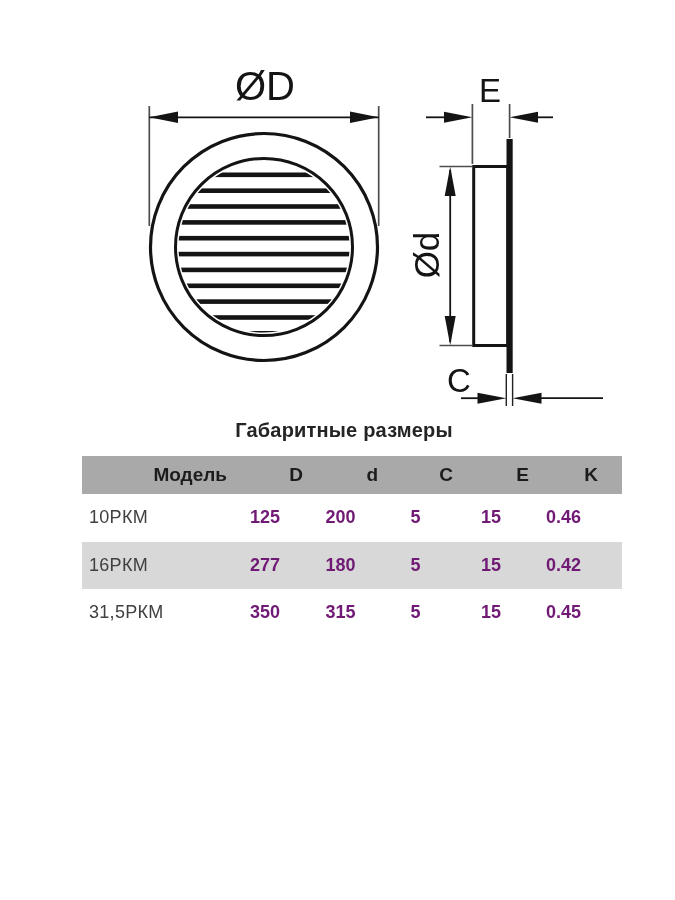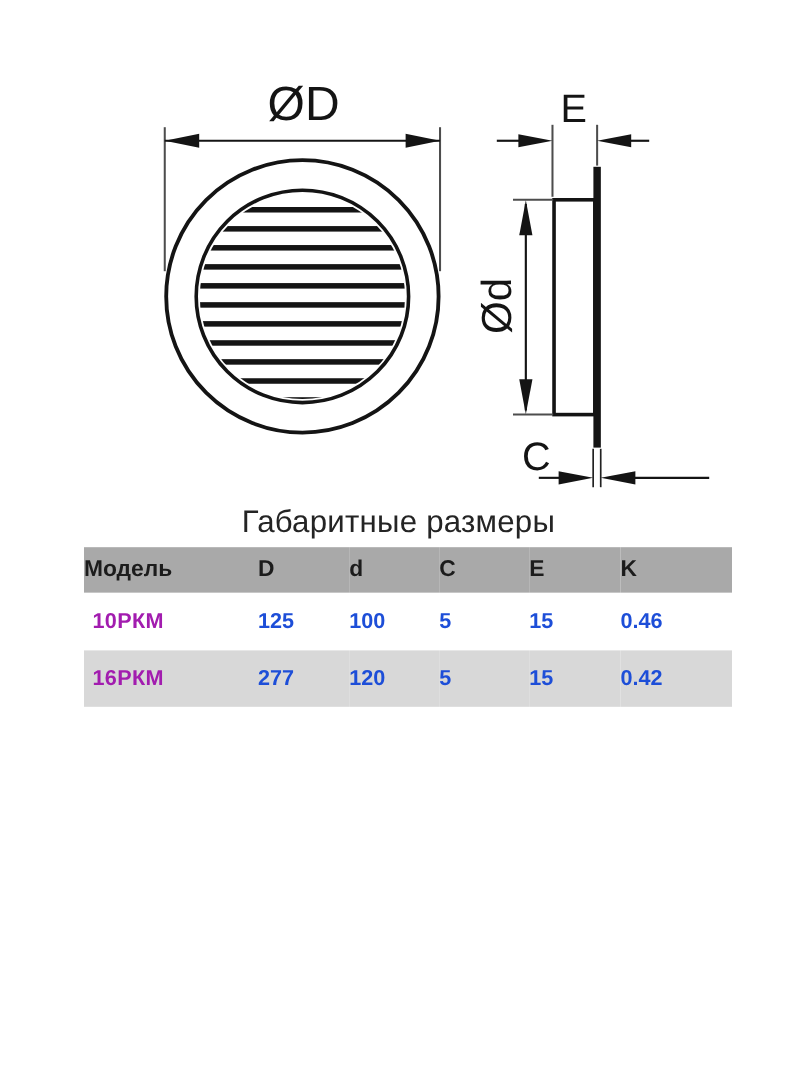--- a/index.html
+++ b/index.html
@@ -1,48 +1,48 @@
 <!DOCTYPE html>
 <html><head>
 <meta charset="utf-8">
 <style>
   html, body { margin: 0; padding: 0; background: #ffffff; }
   body {
     width: 675px; height: 900px;
     font-family: "Liberation Sans", "DejaVu Sans", sans-serif;
     position: relative; overflow: hidden;
   }
-  .canvas { position: absolute; top: 0; left: 0; width: 621px; height: 900px; background: #fff; }
+  .canvas { position: absolute; top: 0; left: 12px; width: 621px; height: 900px; background: #fff; }
 
   svg.drawing { position: absolute; top: 0; left: 0; }
 
   .table-title {
     position: absolute; top: 419px; left: 70px; width: 540px;
     padding-right: 16px; box-sizing: border-box;
-    text-align: center; font-size: 26px; font-weight: 400; color: #242424;
+    text-align: center; font-size: 20px; font-weight: 700; color: #242424;
     letter-spacing: 0.2px;
   }
 
   table.dims {
     position: absolute; top: 456px; left: 70px; width: 540px;
     border-collapse: collapse; table-layout: fixed;
   }
   table.dims th, table.dims td { padding: 0; vertical-align: middle; }
   table.dims thead th {
     background: #a9a9a9; height: 38px;
-    font-size: 19px; font-weight: 700; color: #1c1c1c; text-align: left;
+    font-size: 19px; font-weight: 700; color: #1c1c1c; text-align: right;
   }
   table.dims tbody td {
-    height: 47.5px; text-align: left;
-    font-size: 18px; font-weight: 700; color: #1d4ed8; background: #ffffff;
+    height: 47.5px; text-align: center;
+    font-size: 18px; font-weight: 700; color: #701a75; background: #ffffff;
   }
   table.dims tbody tr:nth-child(even) td { background: #d8d8d8; }
   table.dims td.model {
     text-align: left; padding-left: 7px;
-    font-weight: 700; color: #a21caf; letter-spacing: 0.3px;
+    font-weight: 400; color: #404040; letter-spacing: 0.3px;
   }
   table.dims th.col-k, table.dims td.col-k { padding-right: 24px; }
 </style>
 </head>
 <body>
 
 <div class="canvas">
 
   <svg class="drawing" width="675" height="430" viewBox="0 0 675 430">
 
@@ -134,28 +134,36 @@
         <th>d</th>
         <th>C</th>
         <th>E</th>
         <th class="col-k">K</th>
       </tr>
     </thead>
     <tbody>
       <tr>
         <td class="model">10РКМ</td>
         <td>125</td>
-        <td>100</td>
+        <td>200</td>
         <td>5</td>
         <td>15</td>
         <td class="col-k">0.46</td>
       </tr>
       <tr>
         <td class="model">16РКМ</td>
         <td>277</td>
-        <td>120</td>
+        <td>180</td>
         <td>5</td>
         <td>15</td>
         <td class="col-k">0.42</td>
+      </tr>
+      <tr>
+        <td class="model">31,5РКМ</td>
+        <td>350</td>
+        <td>315</td>
+        <td>5</td>
+        <td>15</td>
+        <td class="col-k">0.45</td>
       </tr>
     </tbody>
   </table>
 </div>
 
 </body></html>

